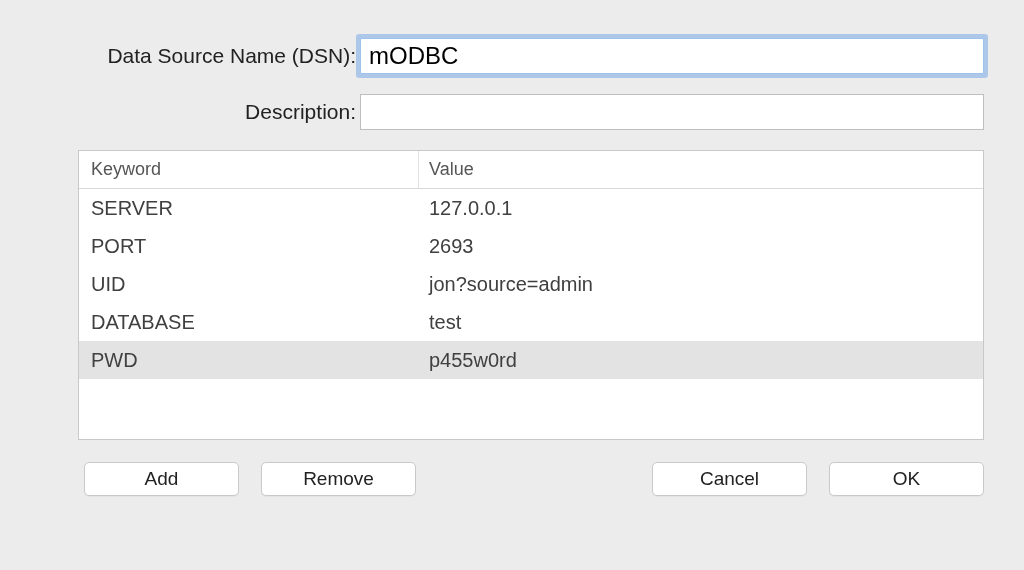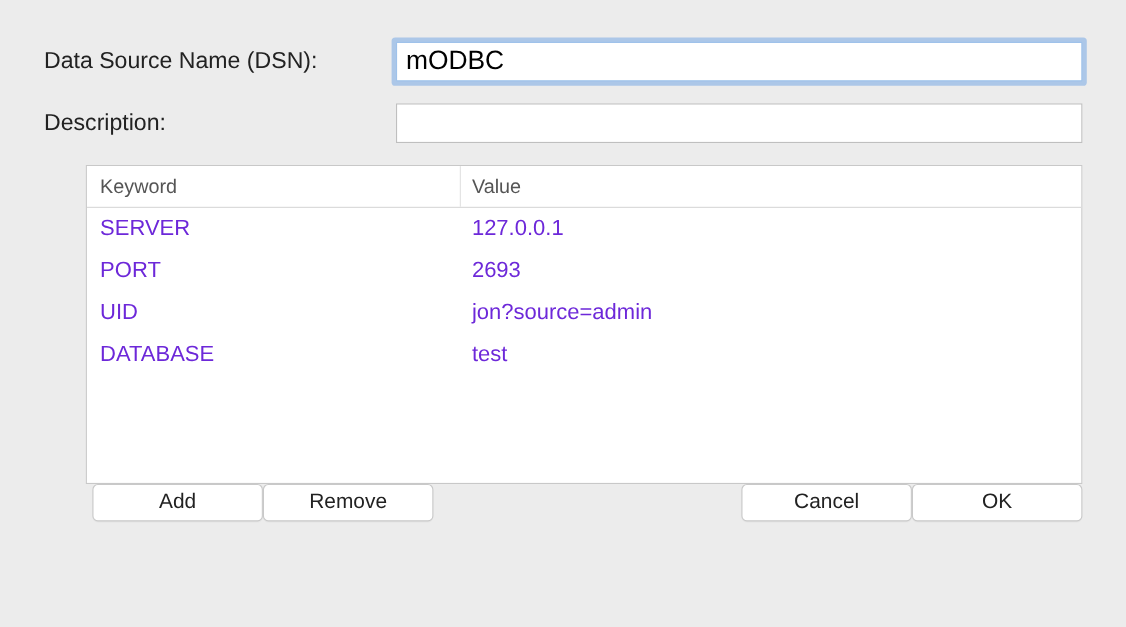--- a/index.html
+++ b/index.html
@@ -15,20 +15,21 @@
     .dialog {
       padding: 38px 40px 22px 40px;
     }
     .form-row {
       display: flex;
       align-items: center;
       margin-bottom: 20px;
     }
     .form-label {
       width: 320px;
+      text-align: right;
       padding-right: 4px;
       font-size: 21px;
       color: #222;
     }
     .text-input {
       flex: 1;
       height: 36px;
       font-size: 24px;
       padding: 4px 8px;
       border: 1px solid #bfbfbf;
@@ -57,30 +58,32 @@
       color: #555;
     }
     .th {
       padding: 8px 12px 8px 12px;
     }
     .th-key { width: 340px; border-right: 1px solid #e2e2e2; }
     .th-val { flex: 1; padding-left: 10px; }
     .table-body .tr {
       display: flex;
       font-size: 20px;
-      color: #6d28d9;
+      color: #404040;
       height: 38px;
       align-items: center;
     }
     .tr.selected { background: #e3e3e3; }
     .td { padding: 4px 12px; }
     .td-key { width: 340px; }
     .td-val { flex: 1; padding-left: 10px; }
     .button-bar {
       display: flex;
+      margin-top: 22px;
+      gap: 22px;
       padding-left: 44px;
     }
     .spacer { flex: 1; }
     .btn {
       width: 155px;
       height: 34px;
       background: #fff;
       border: 1px solid #c9c9c9;
       border-radius: 5px;
       font-size: 19px;
@@ -120,20 +123,24 @@
           <div class="td td-val">2693</div>
         </div>
         <div class="tr">
           <div class="td td-key">UID</div>
           <div class="td td-val">jon?source=admin</div>
         </div>
         <div class="tr">
           <div class="td td-key">DATABASE</div>
           <div class="td td-val">test</div>
         </div>
+        <div class="tr selected">
+          <div class="td td-key">PWD</div>
+          <div class="td td-val">p455w0rd</div>
+        </div>
       </div>
   </div>
 
   <div class="button-bar">
     <button class="btn">Add</button>
     <button class="btn">Remove</button>
     <div class="spacer"></div>
     <button class="btn">Cancel</button>
     <button class="btn">OK</button>
   </div>

